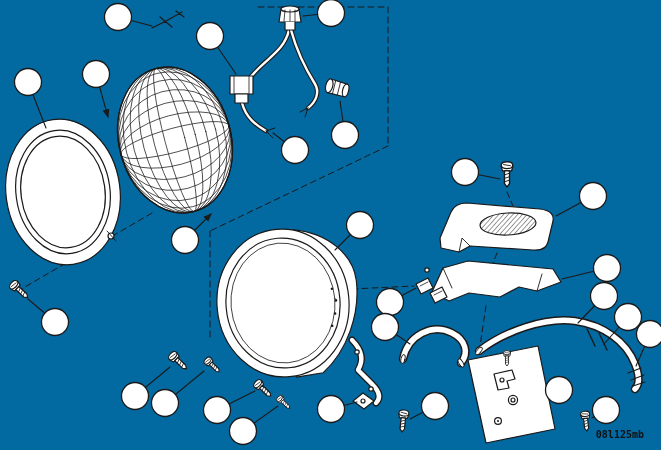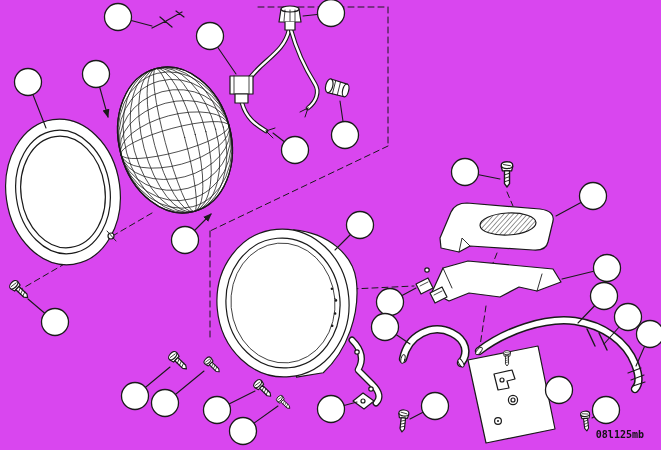--- a/index.html
+++ b/index.html
@@ -1,19 +1,19 @@
 <!DOCTYPE html>
 <html><head>
 <meta charset="utf-8">
 <style>
   html,body{margin:0;padding:0;background:#ffffff;}
   .stage{
     position:relative;
     width:661px;height:450px;
-    background:#d946ef;
+    background:#0369a1;
     overflow:hidden;
     font-family:"DejaVu Sans", sans-serif;
   }
   svg{display:block;}
   .callouts line{stroke:#1a1a1a;stroke-width:1.1;fill:none;}
   .callouts circle{fill:#ffffff;stroke:#1a1a1a;stroke-width:1.3;}
   .fig-code{
     font-family:"DejaVu Sans Mono", monospace;
     font-weight:bold;
     font-size:10px;

